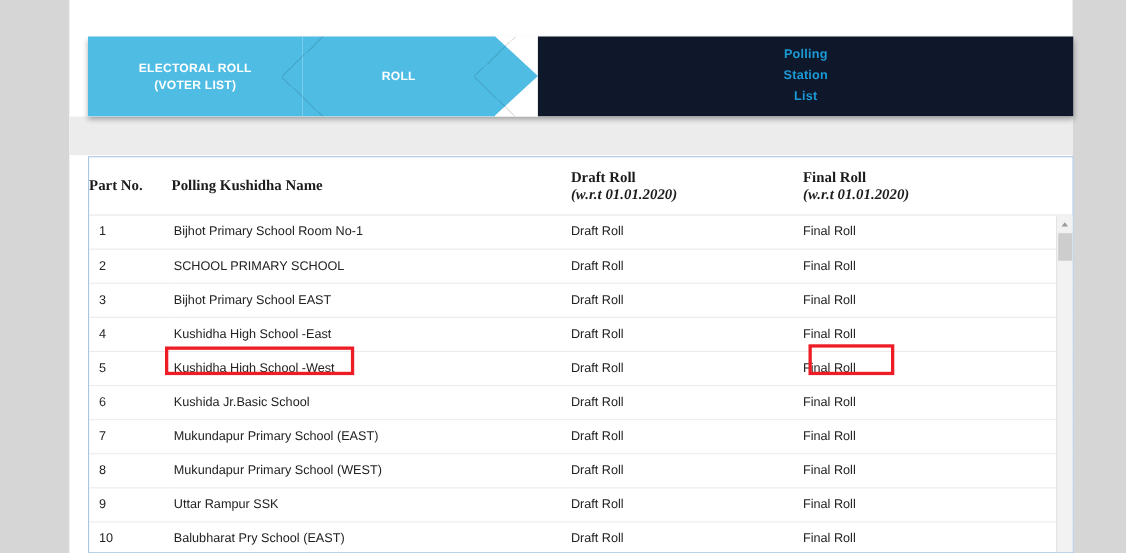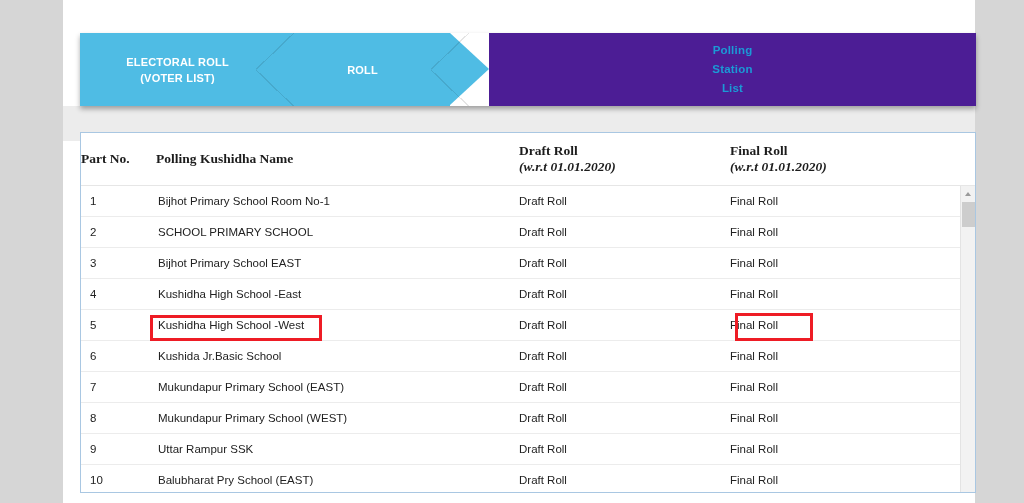--- a/index.html
+++ b/index.html
@@ -93,21 +93,21 @@
     content: "";
     position: absolute;
     left: 0; top: 0;
     width: 0; height: 0;
     border-top: 36.5px solid transparent;
     border-bottom: 36.5px solid transparent;
     border-left: 39px solid #4fbce4;
   }
   .crumb.c-current {
     flex: 1 1 auto;
-    background: #4c1d95;
+    background: #0f172a;
     color: #1b9ad6;
     font-size: 11.5px;
     line-height: 19px;
     font-weight: bold;
     justify-content: center;
   }
 
   
   #gray-band {
     position: absolute;
@@ -115,21 +115,21 @@
     top: 106px;
     width: 912px;
     height: 35px;
     background: #ececec;
   }
 
   
   #table-panel {
     position: absolute;
     left: 80px;
-    top: 132px;
+    top: 142px;
     width: 896px;
     height: 361px;
     background: #ffffff;
     border: 1px solid #a9c7e2;
     box-sizing: border-box;
     overflow: hidden;
   }
 
   table.grid {
     width: 100%;

